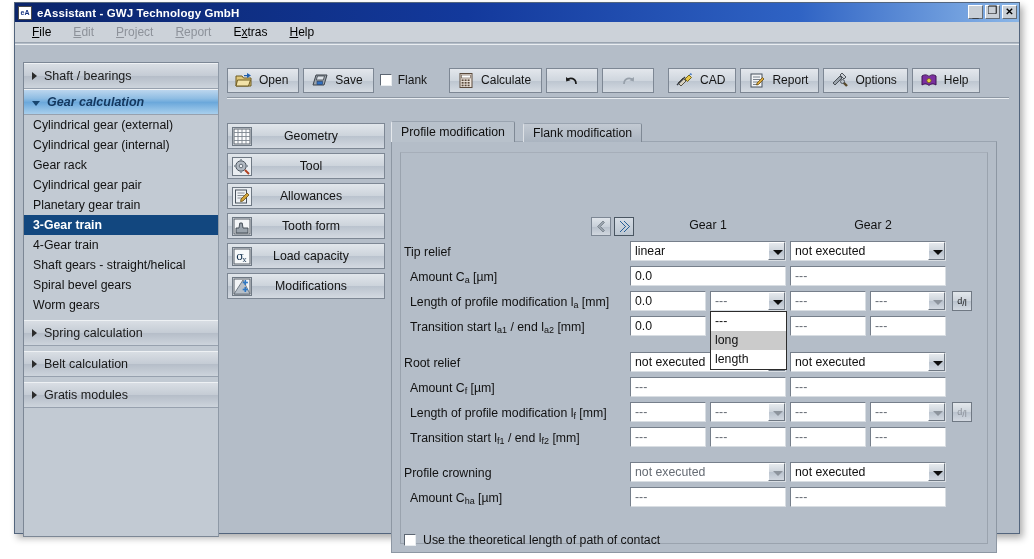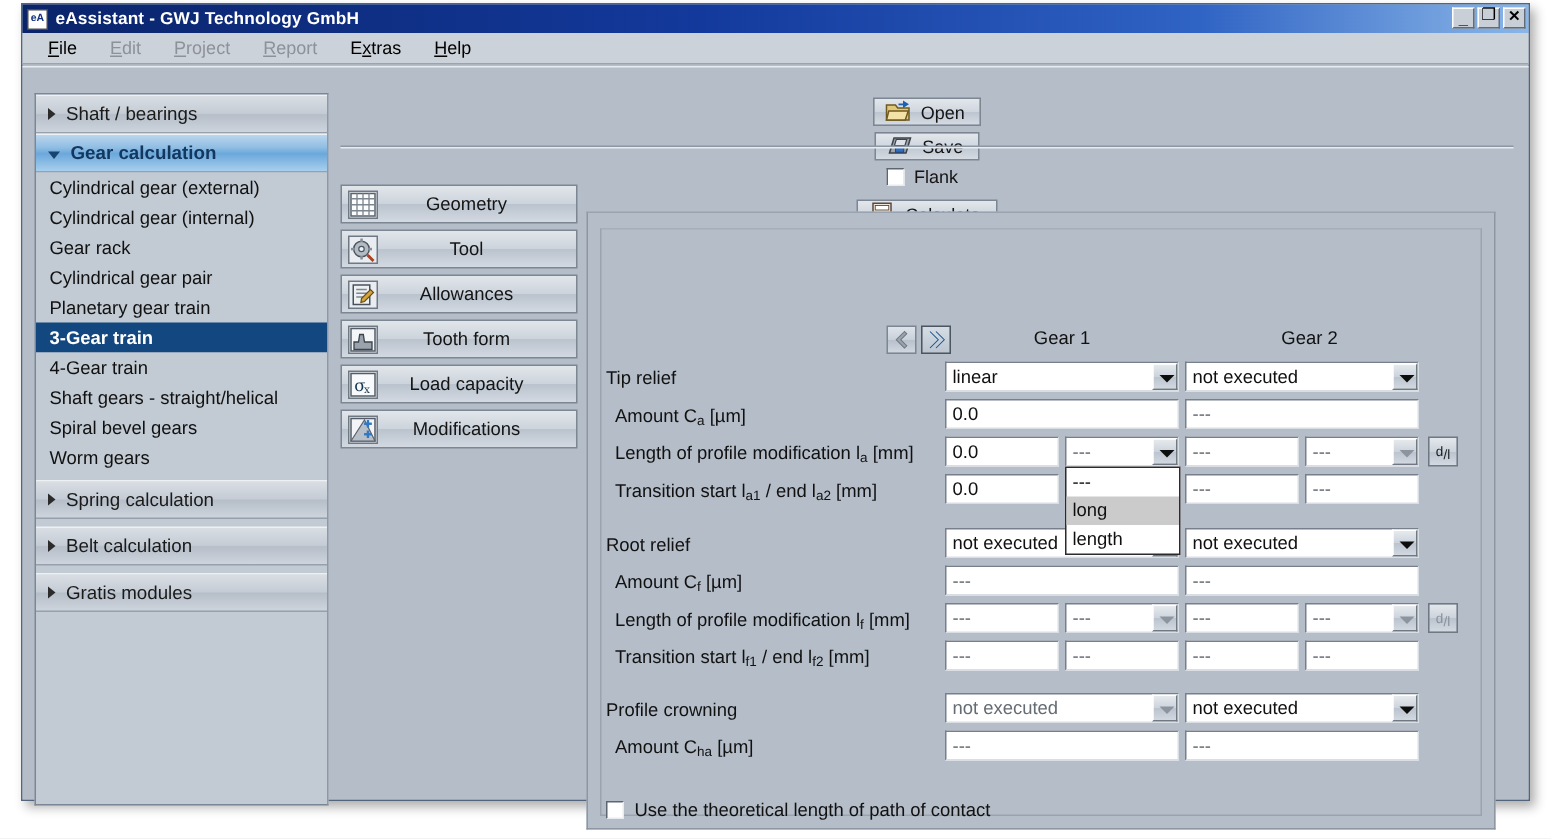--- a/index.html
+++ b/index.html
@@ -110,20 +110,21 @@
     font-size: 12.5px;
     color: #1a1a1a;
     background: linear-gradient(to bottom, #d9dee4 0%, #c5ccd5 48%, #b6bec9 52%, #cdd4dc 100%);
     border-bottom: 1px solid #97a1ae;
     border-top: 1px solid #eef1f4;
   }
   .side-group.open {
     background: linear-gradient(to bottom, #bcd6ee 0%, #8fbde3 35%, #6ba8db 52%, #a8cfed 100%);
     color: #13375e;
     font-weight: bold;
+    font-style: italic;
   }
   .tri {
     width: 0; height: 0; margin-right: 7px;
     border-left: 5px solid #2b2b2b;
     border-top: 4px solid transparent;
     border-bottom: 4px solid transparent;
   }
   .tri.down {
     border-left: 4px solid transparent;
     border-right: 4px solid transparent;
@@ -145,21 +146,20 @@
     font-weight: bold;
   }
 
   
   .toolbar {
     position: absolute;
     left: 212px; top: 20px;
     width: 782px; height: 30px;
     display: flex; align-items: center;
     gap: 4px;
-    flex-direction: column;
   }
   .tbtn {
     height: 25px;
     background: linear-gradient(to bottom, #e3e7ec 0%, #cfd6de 50%, #bcc5d0 51%, #d5dbe2 100%);
     border: 1px solid #7d8794;
     display: flex; align-items: center; gap: 6px;
     padding: 0 10px 0 7px;
     font-size: 12px; color: #151515;
     white-space: nowrap;
   }
@@ -671,20 +671,24 @@
                   <rect x="9.7" y="3.7" width="5.2" height="1.6"></rect>
                 <rect x="11.5" y="9" width="1.6" height="5"></rect>
                   <rect x="9.7" y="10.7" width="5.2" height="1.6"></rect>
               </g>
             </svg>
           </span>
           <span class="mlabel">Modifications</span>
         </div>
       </div>
 
+      <div class="tabstrip">
+        <div class="tab active" style="left:0;">Profile modification</div>
+        <div class="tab inactive" style="left:132px;">Flank modification</div>
+      </div>
 
       <div class="panel">
         <div class="inner-frame"></div>
 
         <div class="navbtns">
           <div class="navbtn">
             <svg width="18" height="17" viewBox="0 0 18 17">
               <path d="M11 3 L5.5 8.5 L11 14 L12.5 12.5 L8.5 8.5 L12.5 4.5 z" fill="#9aa3ad" stroke="#6c757f" stroke-width=".7"></path>
             </svg>
           </div>

